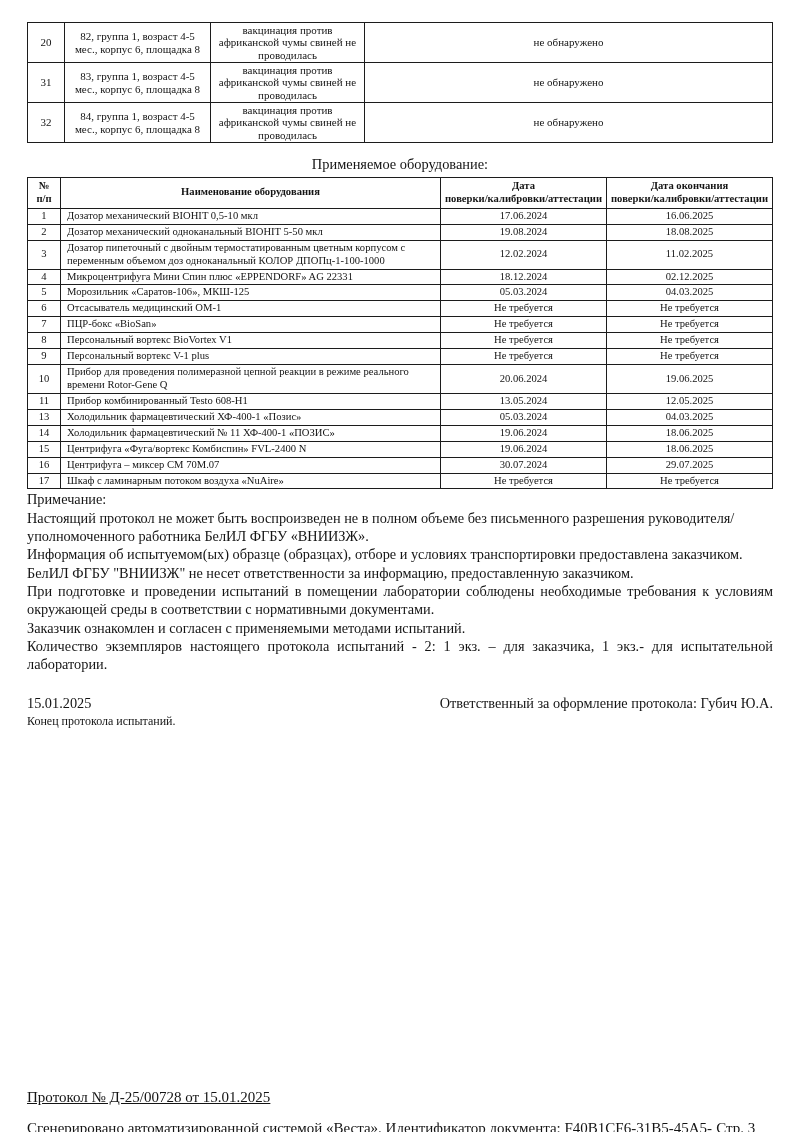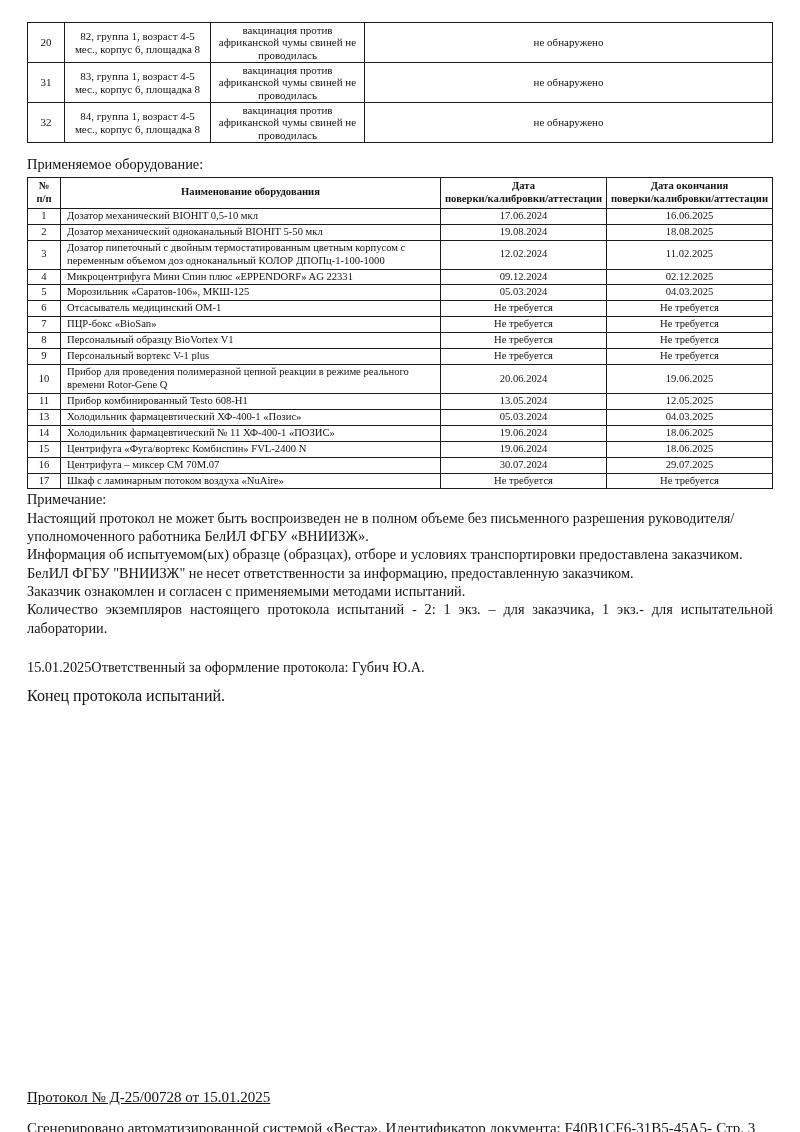--- a/index.html
+++ b/index.html
@@ -20,41 +20,41 @@
   td, th { border:1px solid #1c1c1c; }
 
   
   .top-table { font-size:11px; line-height:1.12; }
   .top-table td {
     text-align:center; vertical-align:middle;
     padding:1px 4px; height:37px;
   }
 
   
-  .eq-title { font-size:14.4px; margin:13px 0 4px 0; }
+  .eq-title { font-size:14.4px; margin:13px 0 4px 0;text-align:center; }
   .eq-table { font-size:10.6px; line-height:1.22; }
   .eq-table th {
     font-weight:bold; text-align:center; vertical-align:middle;
     padding:2px 4px; white-space:pre-line;
   }
   .eq-table td { padding:1px 6px; vertical-align:middle; }
   .eq-table td.c { text-align:center; }
 
   
   .notes { font-size:14.3px; line-height:1.28; margin-top:1px; }
   .notes p { margin:0; }
   .j { text-align:justify; }
   .bold { font-weight:bold; }
 
   
   .signoff {
-    display:flex; justify-content:flex-start;
+    display:flex; justify-content:space-between;
     font-size:14.3px; margin-top:22px;
   }
-  .end-line { font-size:16px; margin-top:11px; }
+  .end-line { font-size:12px; margin-top:2px; }
 
   
   .footer {
     position:absolute; left:27px; right:27px; top:1088px;
     font-size:15px; line-height:1.32;text-decoration:underline;
   }
   .footer-row2 { display:flex; justify-content:space-between;margin-top:11px; }
 </style>
 </head>
 <body>
@@ -125,21 +125,21 @@
       </tr>
       <tr>
         <td class="c">3</td>
         <td>Дозатор пипеточный с двойным термостатированным цветным корпусом с переменным объемом доз одноканальный КОЛОР ДПОПц-1-100-1000</td>
         <td class="c">12.02.2024</td>
         <td class="c">11.02.2025</td>
       </tr>
       <tr>
         <td class="c">4</td>
         <td>Микроцентрифуга Мини Спин плюс «EPPENDORF» AG 22331</td>
-        <td class="c">09.12.2024</td>
+        <td class="c">18.12.2024</td>
         <td class="c">02.12.2025</td>
       </tr>
       <tr>
         <td class="c">5</td>
         <td>Морозильник «Саратов-106», МКШ-125</td>
         <td class="c">05.03.2024</td>
         <td class="c">04.03.2025</td>
       </tr>
       <tr>
         <td class="c">6</td>
@@ -148,21 +148,21 @@
         <td class="c">Не требуется</td>
       </tr>
       <tr>
         <td class="c">7</td>
         <td>ПЦР-бокс «BioSan»</td>
         <td class="c">Не требуется</td>
         <td class="c">Не требуется</td>
       </tr>
       <tr>
         <td class="c">8</td>
-        <td>Персональный образцу BioVortex V1</td>
+        <td>Персональный вортекс BioVortex V1</td>
         <td class="c">Не требуется</td>
         <td class="c">Не требуется</td>
       </tr>
       <tr>
         <td class="c">9</td>
         <td>Персональный вортекс V-1 plus</td>
         <td class="c">Не требуется</td>
         <td class="c">Не требуется</td>
       </tr>
       <tr>
@@ -208,20 +208,21 @@
         <td class="c">Не требуется</td>
       </tr>
     </tbody>
   </table>
 
   <div class="notes">
     <p>Примечание:</p>
     <p>Настоящий протокол не может быть воспроизведен не в полном объеме без письменного разрешения руководителя/уполномоченного работника БелИЛ ФГБУ «ВНИИЗЖ».</p>
     <p class="j">Информация об испытуемом(ых) образце (образцах), отборе и условиях транспортировки предоставлена заказчиком.</p>
     <p>БелИЛ ФГБУ "ВНИИЗЖ" не несет ответственности за информацию, предоставленную заказчиком.</p>
+    <p class="j">При подготовке и проведении испытаний в помещении лаборатории соблюдены необходимые требования к условиям окружающей среды в соответствии с нормативными документами.</p>
     <p>Заказчик ознакомлен и согласен с применяемыми методами испытаний.</p>
     <p class="j">Количество экземпляров настоящего протокола испытаний - 2: 1 экз. – для заказчика, 1 экз.- для испытательной лаборатории.</p>
   </div>
 
   <div class="signoff">
     <span>15.01.2025</span>
     <span>Ответственный за оформление протокола: Губич Ю.А.</span>
   </div>
   <div class="end-line">Конец протокола испытаний.</div>
 

